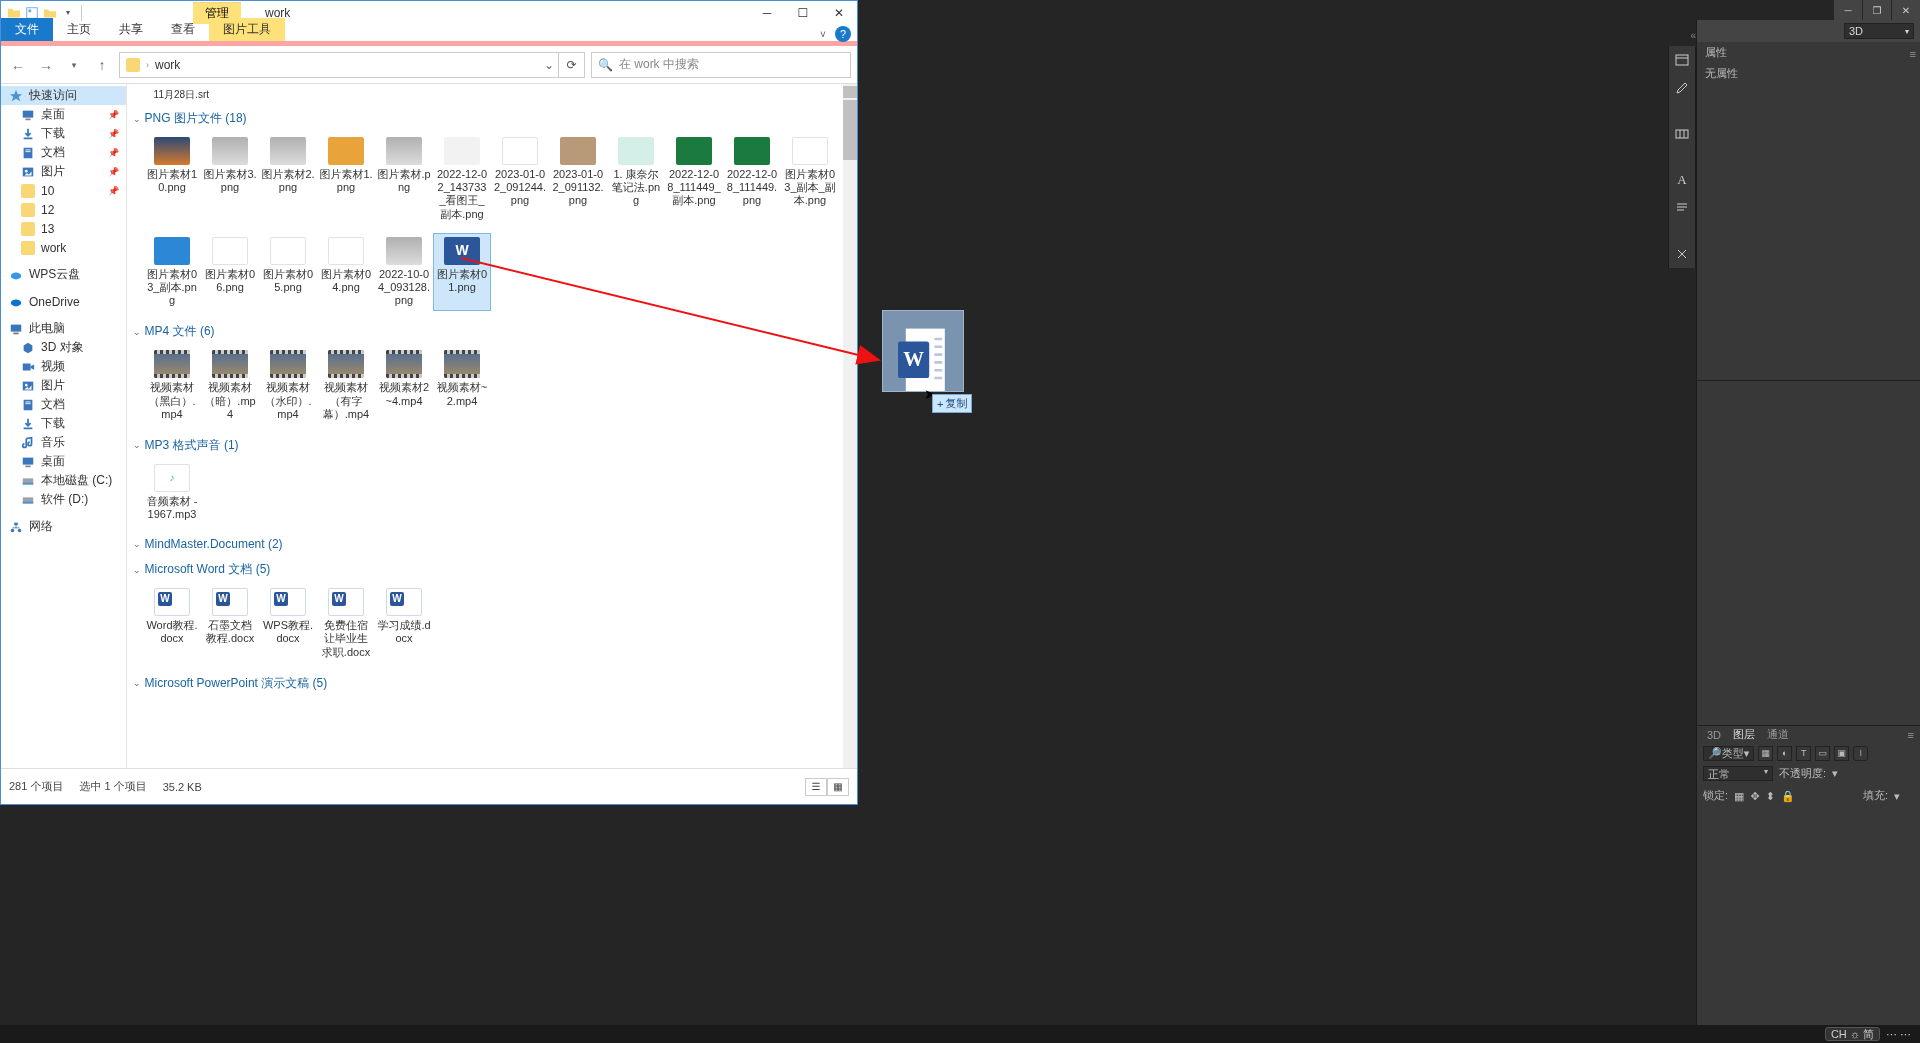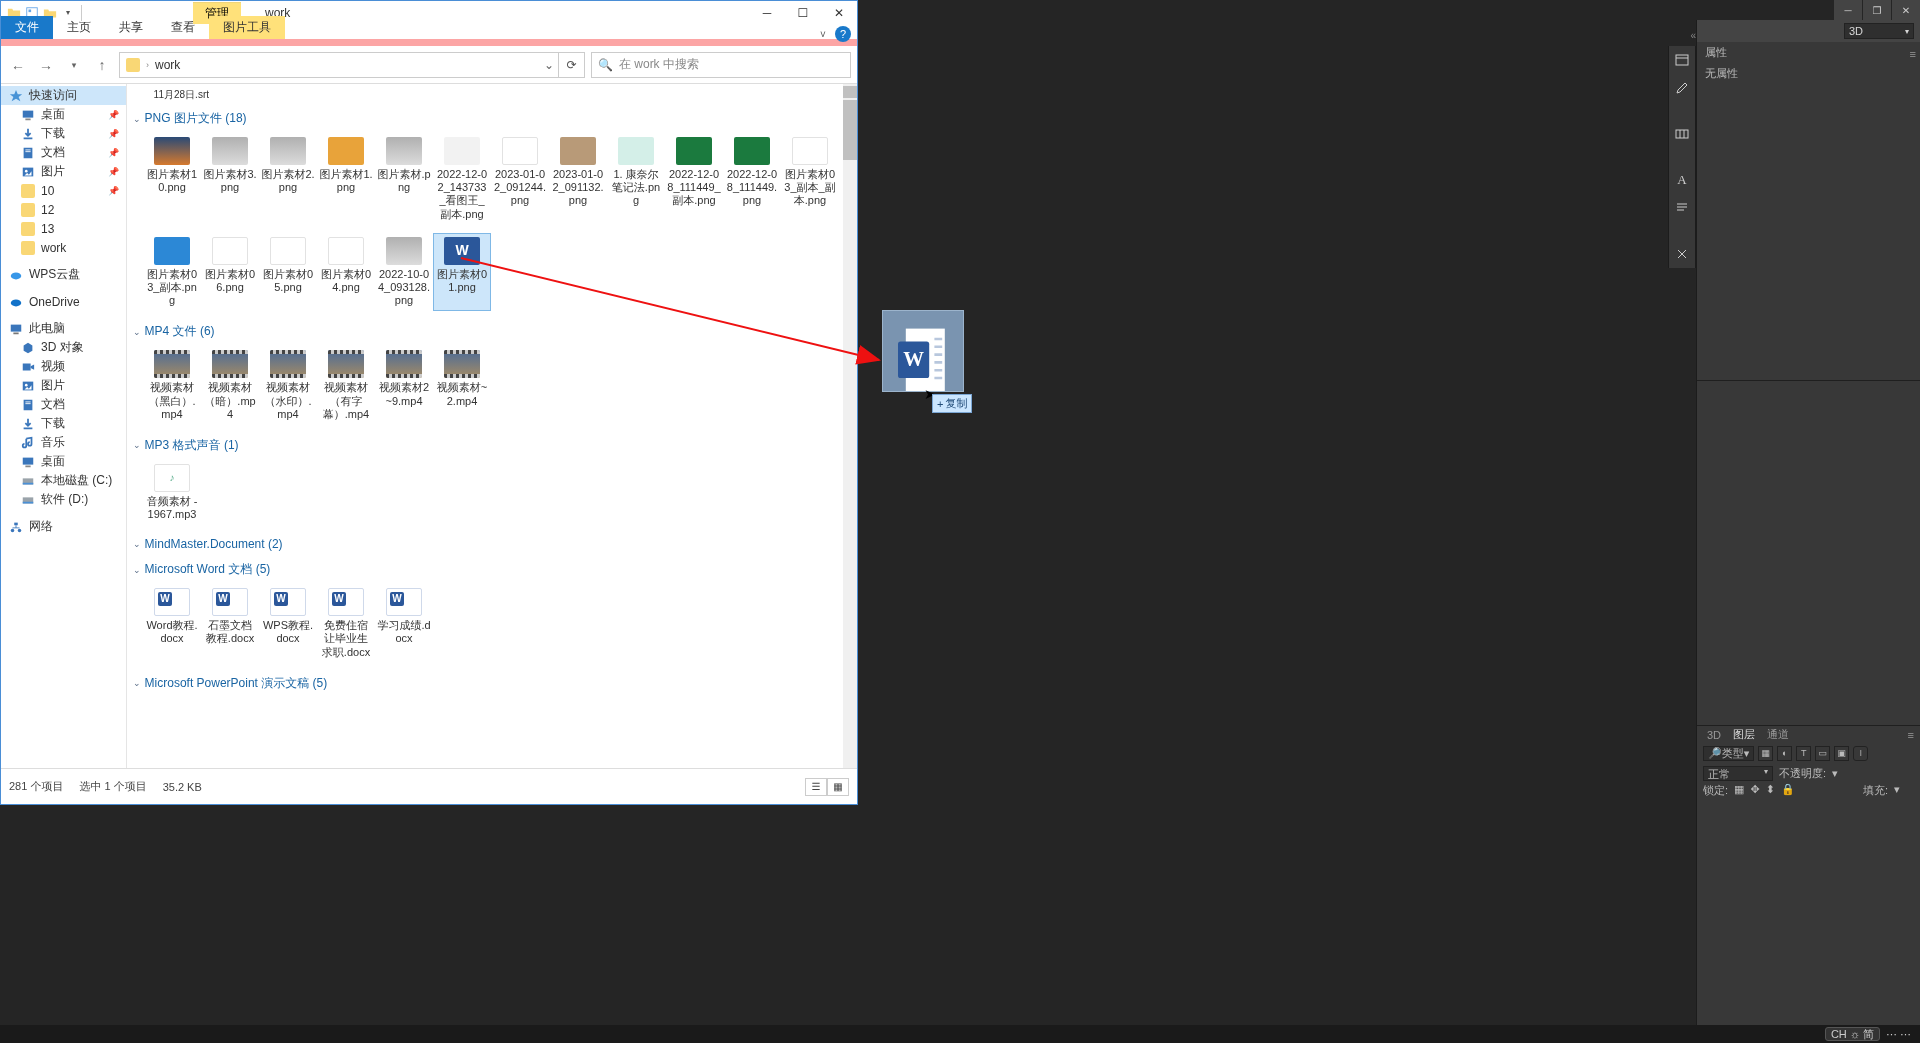--- a/index.html
+++ b/index.html
@@ -12,21 +12,21 @@
 .ex-title { height: 23px; display: flex; align-items: center; background: #fff; }
 .ex-title .ex-icons { display: flex; gap: 4px; margin-left: 6px; align-items: center; }
 .ex-title .folder-small { width: 14px; height: 14px; display: inline-flex; align-items: center; justify-content: center; }
 .qat-sep { width: 1px; height: 16px; background: #ccc; margin: 0 6px; }
 .ex-title .manage-tab { background: #ffe17a; padding: 2px 12px; font-size: 12px; margin-left: 105px; border-top: 1px solid #efd57a; }
 .ex-title .title-text { margin-left: 24px; font-size: 12px; color: #333; }
 .ex-title .win-controls { margin-left: auto; display: flex; }
 .ex-title .win-btn { width: 36px; height: 23px; display: flex; align-items: center; justify-content: center; font-size: 12px; color: #333; }
 
 
-.ribbon { height: 22px; border-bottom: 7px solid #fca5a5; display: flex; align-items: flex-end; position: relative; }
+.ribbon { height: 22px; border-bottom: 5px solid #fca5a5; display: flex; align-items: flex-end; position: relative; }
 .ribbon-tab { padding: 3px 14px; font-size: 12px; color: #333; }
 .ribbon-tab.active { background: #1979ca; color: #fff; }
 .ribbon-tab.context { background: #ffe17a; color: #333; }
 .ribbon-help { position: absolute; right: 6px; top: 2px; width: 16px; height: 16px; border-radius: 50%; background: #1979ca; color: #fff; font-size: 11px; display: flex; align-items: center; justify-content: center; }
 .ribbon-collapse { position: absolute; right: 26px; top: 2px; width: 16px; height: 16px; color: #555; font-size: 10px; display: flex; align-items: center; justify-content: center; }
 
 
 .addr-row { height: 38px; display: flex; align-items: center; gap: 6px; padding: 5px 6px; border-bottom: 1px solid #ddd; }
 .nav-btn { width: 22px; height: 22px; color: #666; display: flex; align-items: center; justify-content: center; font-size: 14px; }
 .addr-box { flex: 1; height: 26px; border: 1px solid #ccc; display: flex; align-items: center; padding: 0 6px; gap: 6px; font-size: 12px; color: #333; position: relative; }
@@ -110,21 +110,21 @@
 
 .layers-panel { margin-top: auto; background: #383838; }
 .layers-tabs { height: 18px; display: flex; gap: 4px; padding: 0 6px; font-size: 11px; color: #999; align-items: center; border-top: 1px solid #1f1f1f; }
 .layers-tabs .lt { padding: 0 4px; }
 .layers-tabs .lt.active { color: #ddd; }
 .layers-search { height: 20px; display: flex; align-items: center; gap: 4px; padding: 0 6px; color: #bbb; font-size: 11px; }
 .layers-search .kind { background: #2f2f2f; border: 1px solid #222; padding: 0 4px; height: 15px; display: flex; align-items: center; }
 .layers-search .f { width: 15px; height: 15px; border: 1px solid #222; display: flex; align-items: center; justify-content: center; font-size: 9px; }
 .layers-mode { height: 20px; display: flex; align-items: center; gap: 6px; padding: 0 6px; color: #bbb; font-size: 11px; }
 .layers-mode .sel { background: #2f2f2f; border: 1px solid #222; height: 15px; padding: 0 4px; display: flex; align-items: flex-start; width: 70px; }
-.layers-lock { height: 20px; display: flex; align-items: flex-start; gap: 6px; padding: 0 6px; color: #bbb; font-size: 11px; }
+.layers-lock { height: 20px; display: flex; align-items: flex-end; gap: 6px; padding: 0 6px; color: #bbb; font-size: 11px; }
 
 
 .drag-target { position: absolute; left: 882px; top: 310px; width: 82px; height: 82px; background: #7a94b0; border: 1px solid #9cb4cc; display: flex; align-items: center; justify-content: center; }
 .drag-ghost-inner { position: absolute; left: 898px; top: 334px; width: 52px; height: 52px; display: flex; align-items: center; justify-content: center; }
 .drag-cursor { position: absolute; left: 924px; top: 386px; color: #000; font-size: 14px; }
 .drag-badge { position: absolute; left: 932px; top: 394px; background: #cbe6ff; border: 1px solid #7aa6d4; padding: 1px 4px; font-size: 11px; color: #204b78; display: flex; align-items: center; gap: 2px; }
 
 
 .arrow-svg { position: absolute; left: 455px; top: 252px; pointer-events: none; }
 
@@ -503,21 +503,21 @@
               <div class="file">
                 <div class="thumb video"></div>
                 <span class="caption">视频素材（水印）.mp4</span>
               </div>
               <div class="file">
                 <div class="thumb video"></div>
                 <span class="caption">视频素材（有字幕）.mp4</span>
               </div>
               <div class="file">
                 <div class="thumb video"></div>
-                <span class="caption">视频素材2~9.mp4</span>
+                <span class="caption">视频素材2~4.mp4</span>
               </div>
               <div class="file">
                 <div class="thumb video"></div>
                 <span class="caption">视频素材~2.mp4</span>
               </div>
             </div>
           </div>
           <div class="group">
             <div class="group-header">
               <span class="ghchev">⌄</span>

